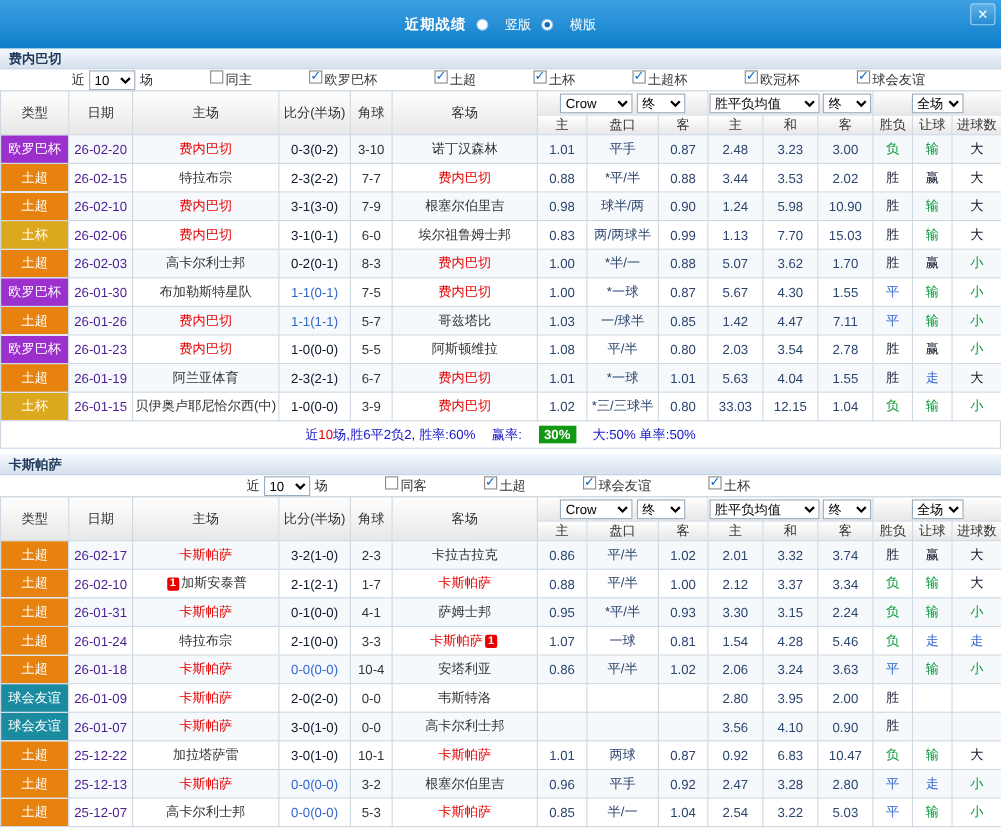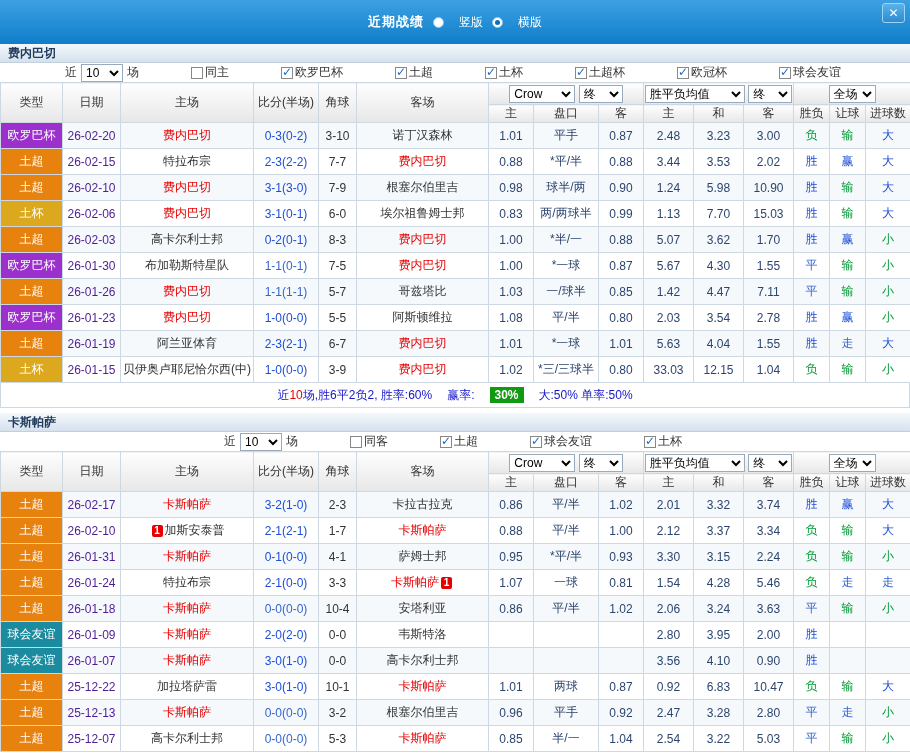--- a/index.html
+++ b/index.html
@@ -21,37 +21,37 @@
     border:1px solid #9ed4f6; border-radius:3px; cursor:pointer; }
   
   .section-head{ height:19px; line-height:19px; background:linear-gradient(#f4f8fc,#d5e1ee);
     border-bottom:1px solid #c2d0de; padding-left:8px; font-weight:bold; color:#223b5c; }
   
   .filter-bar{ height:19px; display:flex; align-items:center; justify-content:center; gap:4px; }
   select{ font-size:12px; height:18px; border:1px solid #9ab; background:#fff; font-family:inherit; vertical-align:middle; }
   .count-select{ width:42px; }
   .sel-crow{ width:66px; } .sel-final{ width:44px; } .sel-avg{ width:100px; } .sel-scope{ width:47px; }
   .filter-checks{ display:inline-flex; align-items:center; }
-  .chk{ display:inline-flex; align-items:center; gap:2px; margin:0 4px; cursor:pointer;padding-left:44px; }
+  .chk{ display:inline-flex; align-items:flex-start; gap:2px; margin:0 4px; cursor:pointer;padding-left:44px; }
   .cbox{ width:12px; height:12px; border:1px solid #888; background:#fff; display:inline-block; position:relative; }
   .cbox.on::after{ content:"\2713"; position:absolute; left:0px; top:-3px; color:#1668c8; font-size:12px; font-weight:bold; }
   
   table.grid{ width:910px; border-collapse:collapse; table-layout:fixed; }
   .grid th,.grid td{ border:1px solid #cdd8e2; text-align:center; padding:0; white-space:nowrap; overflow:hidden; font-weight:normal; }
   .grid thead th{ background:linear-gradient(#fefefe,#e7e7e7); color:#333; }
   .h-top th{ height:22px; }
   .h-sub th{ height:17px; }
   .grid tbody td{ height:26px; }
   .grid tbody tr:nth-child(odd) td{ background:#f6f9fc; } 
   .grid tbody td.type-col{ color:#fff; }
   .grid tbody td.type-col.purple{ background:#9b30cc; }
   .grid tbody td.type-col.orange{ background:#e8820f; }
   .grid tbody td.type-col.gold{ background:#dca81e; }
   .grid tbody td.type-col.teal{ background:#1b8ca0; }
-  .red{ color:#1d4ed8; } .green{ color:#009933; } .blue{ color:#3366cc; } .hl{ color:#e60000; }
+  .red{ color:#0f172a; } .green{ color:#009933; } .blue{ color:#3366cc; } .hl{ color:#e60000; }
   .date-td{ color:#4c1d95; }
   .odds-td{ color:#2c456e; }
   .corner-td{ color:#333; }
   .team-td{ color:#333; }
   .badge{ display:inline-block; background:#e60000; color:#fff; font-size:10px; line-height:12px; min-width:11px; height:12px;
     border-radius:2px; margin:0 2px; vertical-align:middle; font-weight:bold; }
   
   .summary{ height:25px; display:flex; align-items:center; justify-content:center; gap:15px;
     border:1px solid #cdd8e2; border-top:none; }
   .sum-blue{ color:#1515cc; }

